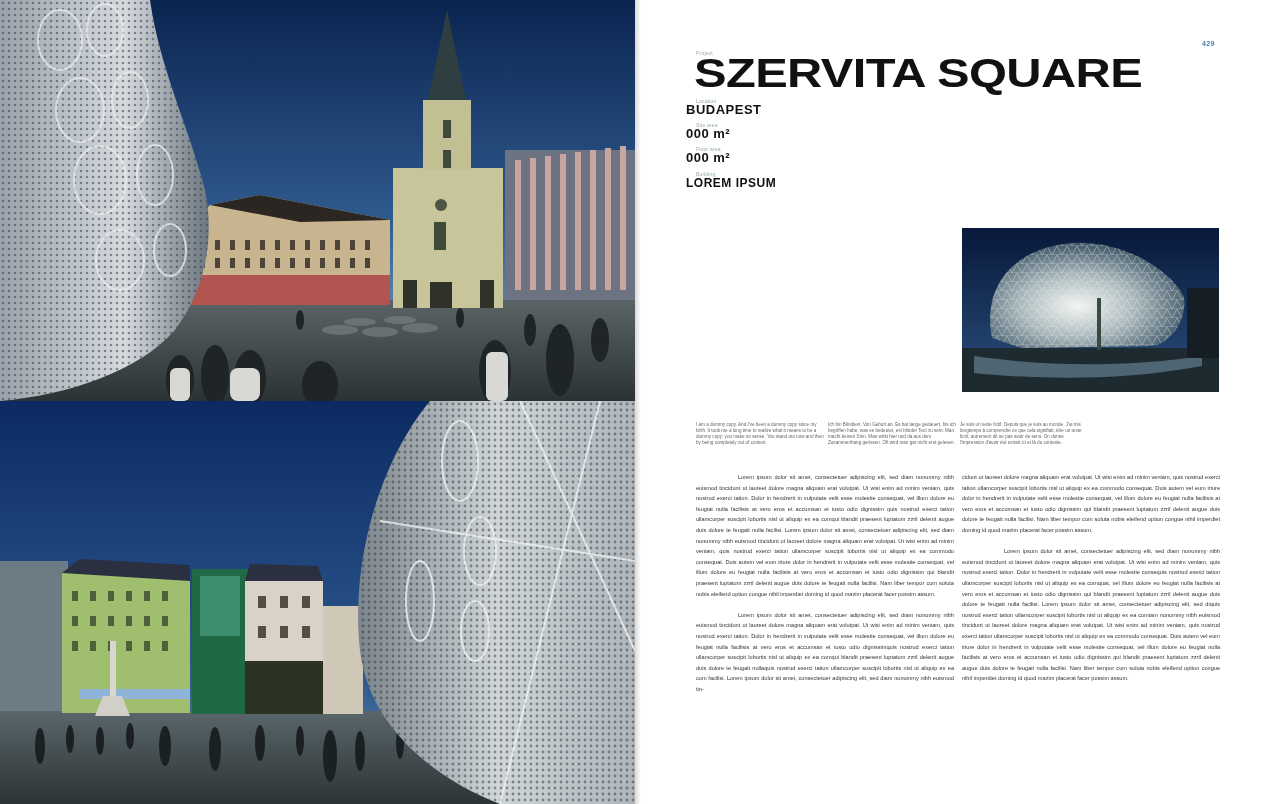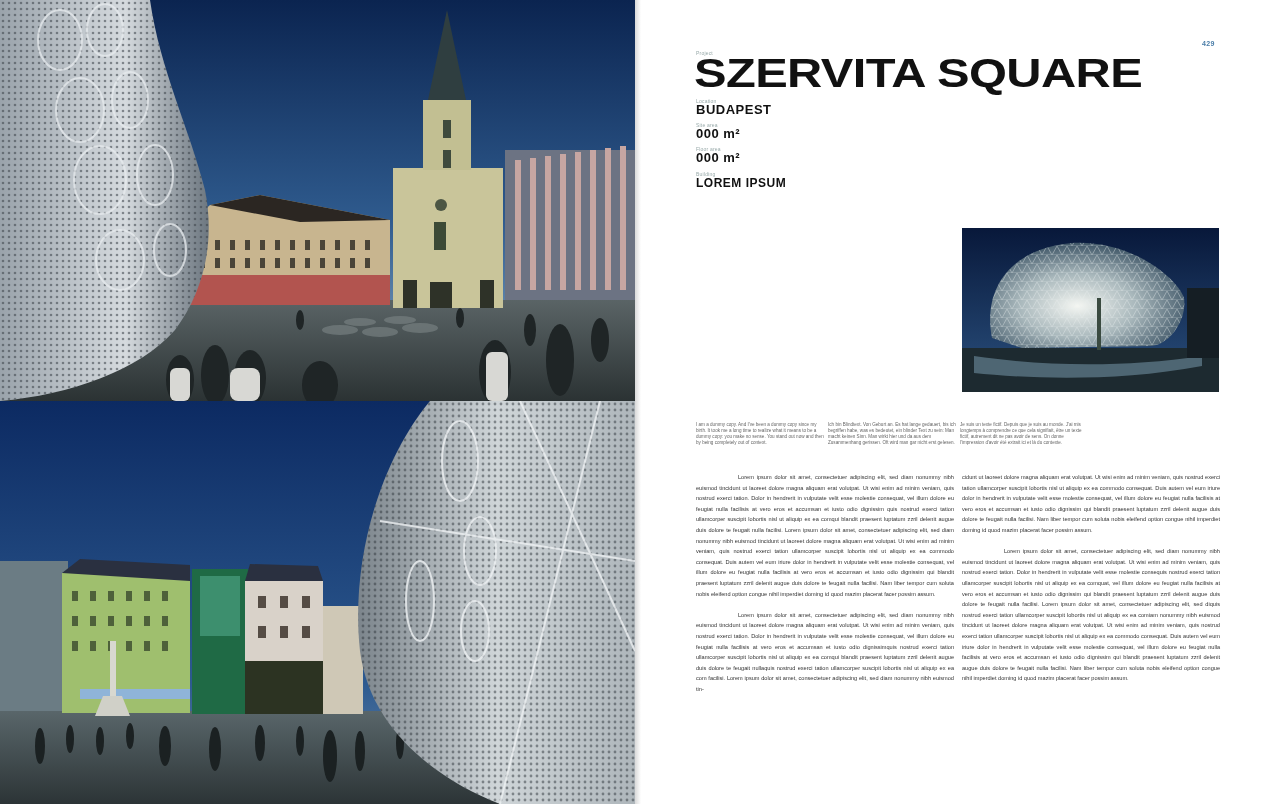--- a/index.html
+++ b/index.html
@@ -15,21 +15,21 @@
 
     .gutter { position: absolute; left: 635px; top: 0; width: 6px; height: 804px;
       background: linear-gradient(90deg, #d9d9d9, #ffffff); }
 
     
     .right-page { position: absolute; left: 641px; top: 0; width: 629px; height: 660px; background: #fff; }
 
     .page-number { position: absolute; left: 561px; top: 40px; font-size: 7px; font-weight: bold; color: #4a7da8; letter-spacing: 0.3px; }
 
     .meta-label { position: absolute; left: 55px; font-size: 5px; color: #9aa; letter-spacing: 0.2px; }
-    .meta-value { position: absolute; left: 55px; font-weight: bold; color: #111; font-family: "Liberation Sans", sans-serif; }
+    .meta-value { position: absolute; left: 45px; font-weight: bold; color: #111; font-family: "Liberation Sans", sans-serif; }
 
     .title { position: absolute; left: 53px; top: 53px; font-size: 40px; font-weight: bold; letter-spacing: -0.5px; line-height: 1; transform: scaleX(1.22); transform-origin: left top; }
 
     .thumb { position: absolute; left: 321px; top: 228px; width: 257px; height: 164px; overflow: hidden; }
     .thumb svg { display: block; width: 100%; height: 100%; }
 
     .intro { position: absolute; top: 422px; width: 128px; font-size: 4.6px; line-height: 6.1px; color: #666; }
     .intro-1 { left: 55px; }
     .intro-2 { left: 187px; }
     .intro-3 { left: 319px; }

